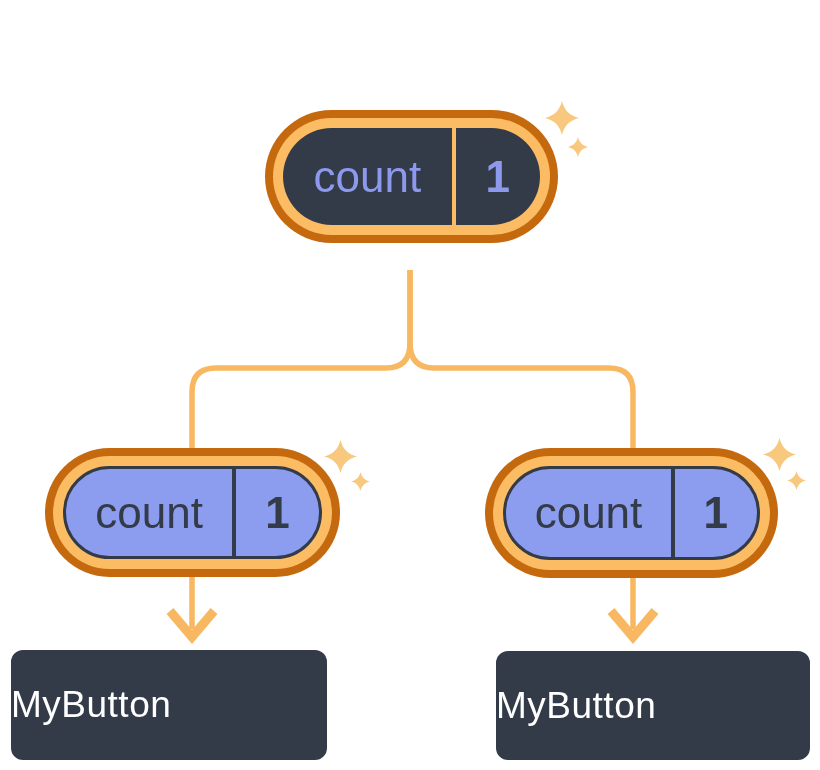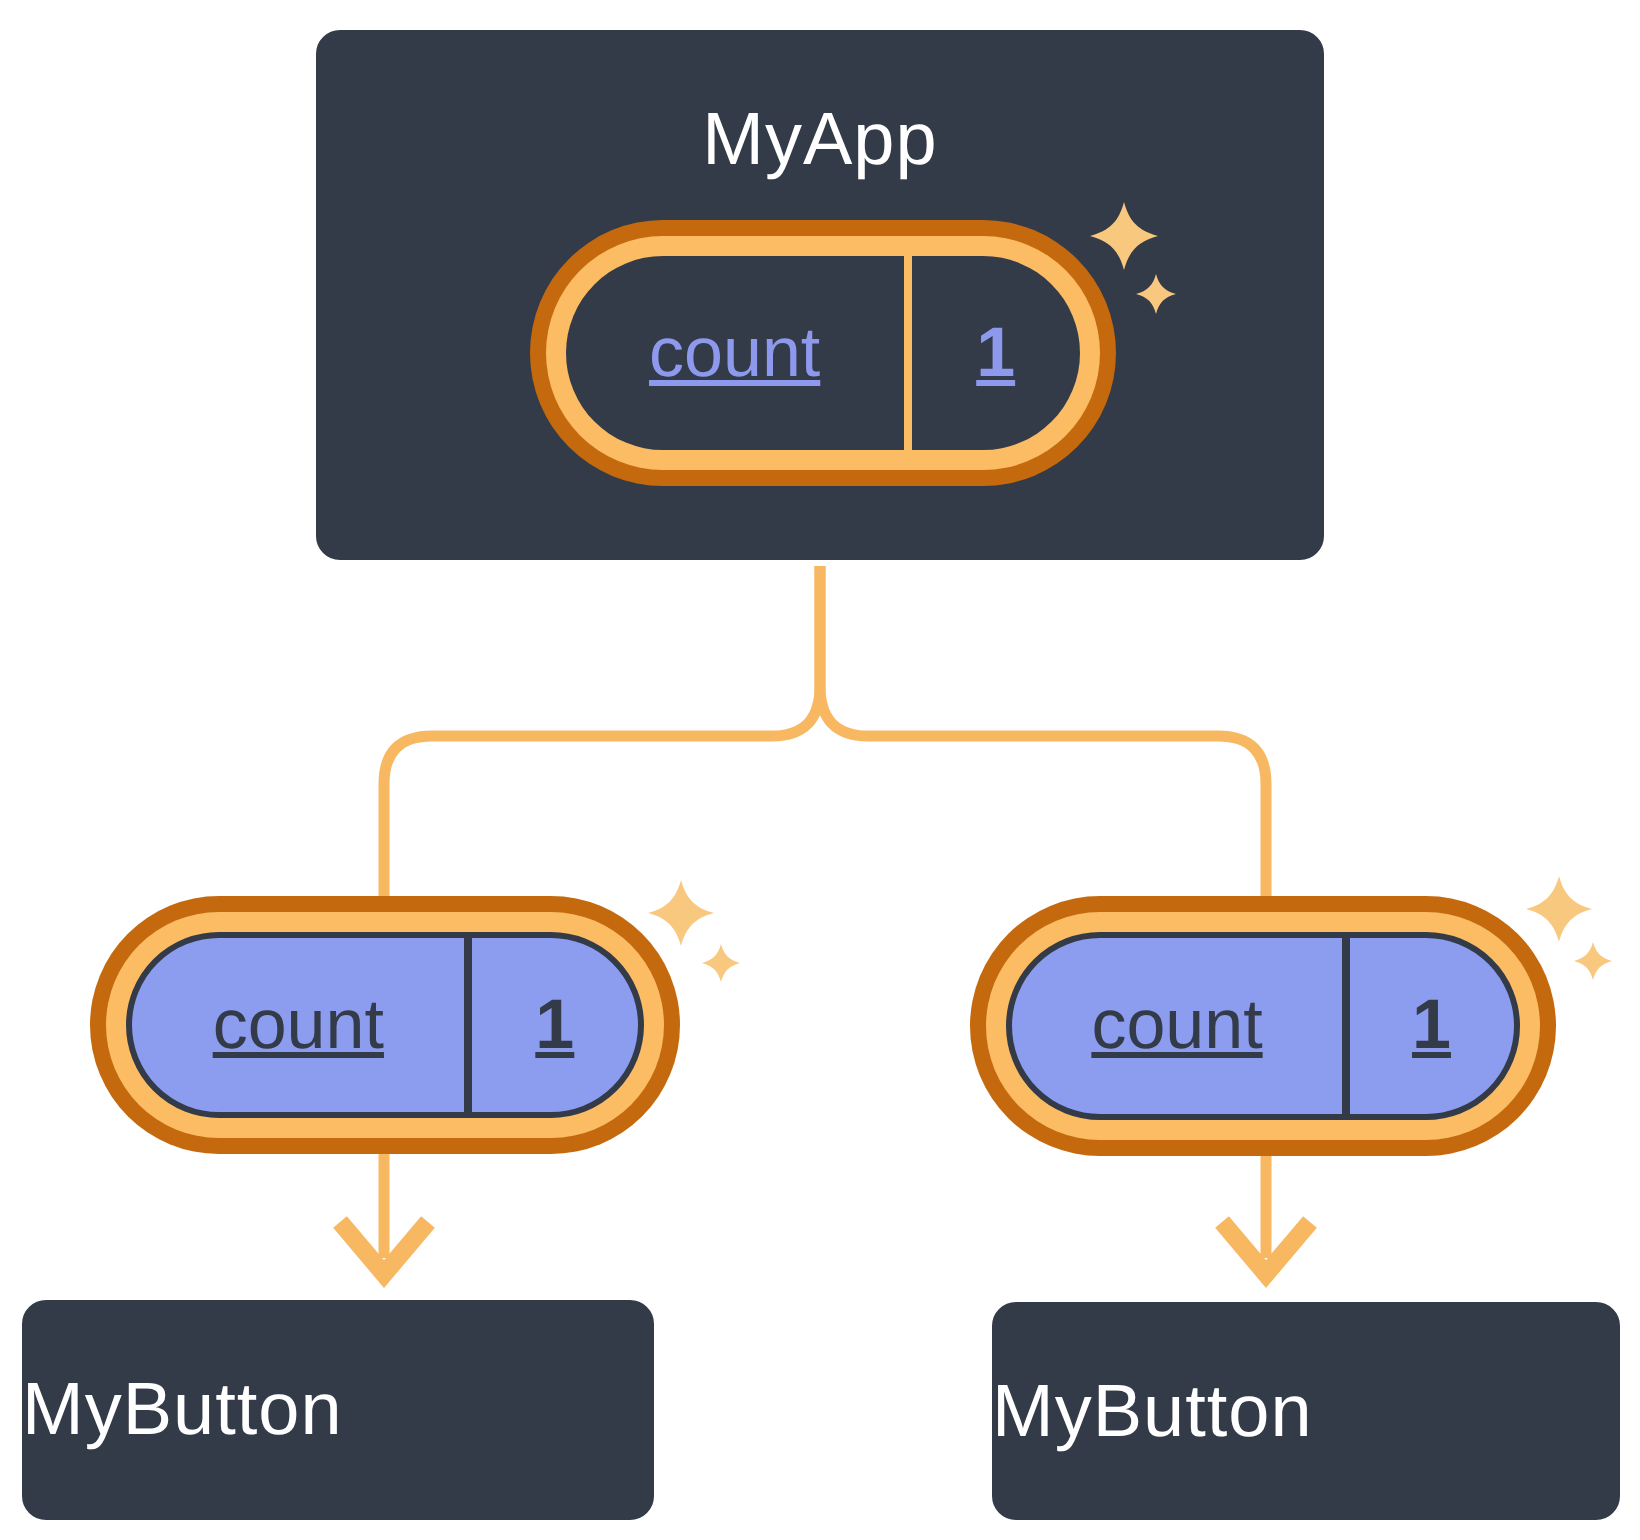--- a/index.html
+++ b/index.html
@@ -23,21 +23,21 @@
     padding:8px;box-sizing:border-box;
   }
   .pill-light{background:#FBBC63;border-radius:999px;padding:10px;
     width:100%;height:100%;box-sizing:border-box;}
   .pill-core{
     border-radius:999px;width:100%;height:100%;box-sizing:border-box;
     display:flex;align-items:stretch;overflow:hidden;
   }
   .pill-core.on-dark{background:#333A48;color:#8C99EC;}
   .pill-core.on-light{background:#8C9CEF;color:#333A48;border:3px solid #333A48;}
-  .pill-cell{display:flex;align-items:center;justify-content:center;font-size:35px;text-decoration:underline;}
+  .pill-cell{display:flex;align-items:center;justify-content:center;font-size:44px;}
   .pill-label{flex:2;}
   .pill-value{flex:1;font-weight:bold;}
   .pill-divider{width:4px;}
   .on-dark .pill-divider{background:#FBBC63;}
   .on-light .pill-divider{background:#333A48;width:3.5px;}
   .sparkle{position:absolute;z-index:3;}
 </style>
 </head>
 <body>
 
@@ -47,23 +47,20 @@
     <g fill="none" stroke="#F8B862" stroke-width="5.5">
       <path d="M410 270 V343 Q410 368 386 368 H216 Q192 368 192 392 V629"></path>
       <path d="M410 270 V343 Q410 368 434 368 H609 Q633 368 633 392 V629"></path>
     </g>
     <g fill="none" stroke="#F8B862" stroke-width="9" stroke-linejoin="miter">
       <path d="M170 611 L192 637 L214 611"></path>
       <path d="M611 611 L633 637 L655 611"></path>
     </g>
   </svg>
 
-  <div class="card" style="left:155px;top:12px;width:510px;height:271px;">
-    <div class="card-title" style="top:34px;">MyApp</div>
-  </div>
 
   <div class="pill" style="left:265px;top:110px;width:293px;height:133px;">
     <div class="pill-light">
       <div class="pill-core on-dark">
         <div class="pill-cell pill-label">count</div>
         <div class="pill-divider"></div>
         <div class="pill-cell pill-value">1</div>
       </div>
     </div>
   </div>

